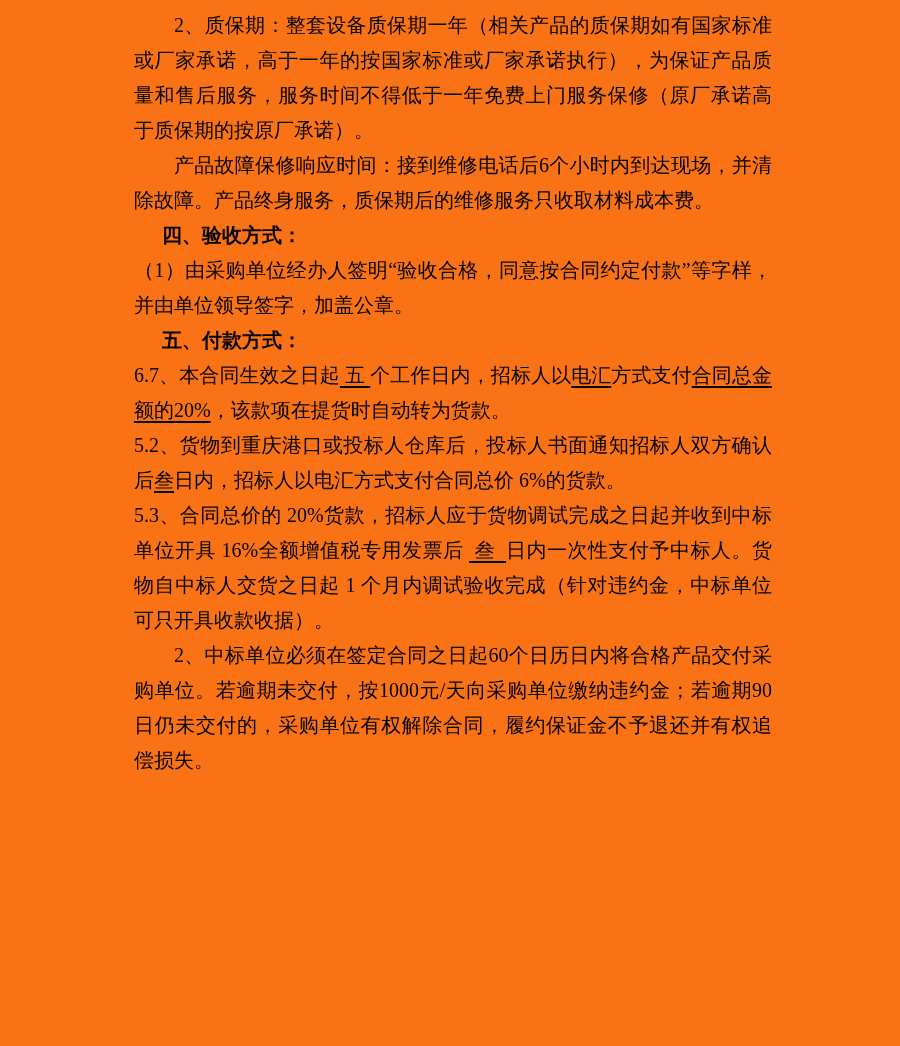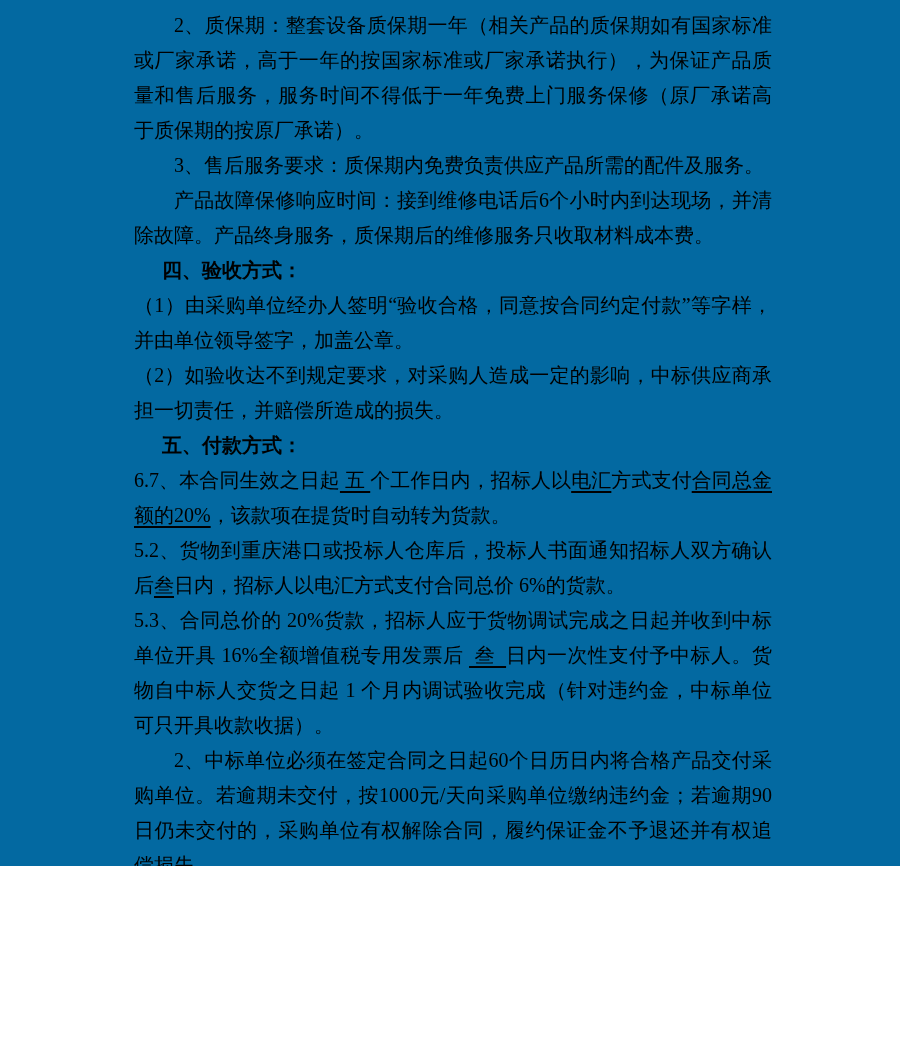--- a/index.html
+++ b/index.html
@@ -3,22 +3,22 @@
 <meta charset="utf-8">
 <style>
   html, body {
     margin: 0;
     padding: 0;
     background: #ffffff;
   }
   .page {
     position: relative;
     width: 900px;
-    height: 866px;
-    background: #0369a1;
+    height: 1046px;
+    background: #f97316;
     box-sizing: border-box;
     padding: 8px 128px 0 134px;
     font-family: "Liberation Serif", serif;
     color: #000000;
     overflow: hidden;
   }
   .doc p.line {
     margin: 0;
     font-size: 20px;
     line-height: 35px;
@@ -32,25 +32,23 @@
     text-underline-offset: 4px;
   }
 </style>
 </head>
 <body>
 
 <div class="page">
   <div class="doc">
 
   <p class="line indent2"><span>2、质保期：整套设备质保期一年（相关产品的质保期如有国家标准或厂家承诺，高于一年的按国家标准或厂家承诺执行），为保证产品质量和售后服务，服务时间不得低于一年免费上门服务保修（原厂承诺高于质保期的按原厂承诺）。</span></p>
-      <p class="line indent2"><span>3、售后服务要求：质保期内免费负责供应产品所需的配件及服务。</span></p>
       <p class="line indent2"><span>产品故障保修响应时间：接到维修电话后6个小时内到达现场，并清除故障。产品终身服务，质保期后的维修服务只收取材料成本费。</span></p>
       <p class="line bold"><span>四、验收方式：</span></p>
       <p class="line"><span>（1）由采购单位经办人签明“验收合格，同意按合同约定付款”等字样，并由单位领导签字，加盖公章。</span></p>
-      <p class="line"><span>（2）如验收达不到规定要求，对采购人造成一定的影响，中标供应商承担一切责任，并赔偿所造成的损失。</span></p>
       <p class="line bold"><span>五、付款方式：</span></p>
       <p class="line"><span>6.7、本合同生效之日起</span><span class="u">&nbsp;五&nbsp;</span><span>个工作日内，招标人以</span><span class="u">电汇</span><span>方式支付</span><span class="u">合同总金额的20%</span><span>，该款项在提货时自动转为货款。</span></p>
       <p class="line"><span>5.2、货物到重庆港口或投标人仓库后，投标人书面通知招标人双方确认后</span><span class="u">叁</span><span>日内，招标人以电汇方式支付合同总价 6%的货款。</span></p>
       <p class="line"><span>5.3、合同总价的 20%货款，招标人应于货物调试完成之日起并收到中标单位开具 16%全额增值税专用发票后 </span><span class="u">&nbsp;叁&nbsp;&nbsp;</span><span>日内一次性支付予中标人。货物自中标人交货之日起 1 个月内调试验收完成（针对违约金，中标单位可只开具收款收据）。</span></p>
       <p class="line indent2"><span>2、中标单位必须在签定合同之日起60个日历日内将合格产品交付采购单位。若逾期未交付，按1000元/天向采购单位缴纳违约金；若逾期90日仍未交付的，采购单位有权解除合同，履约保证金不予退还并有权追偿损失。</span></p>
     </div>
 
 </div>
 
 </body></html>

